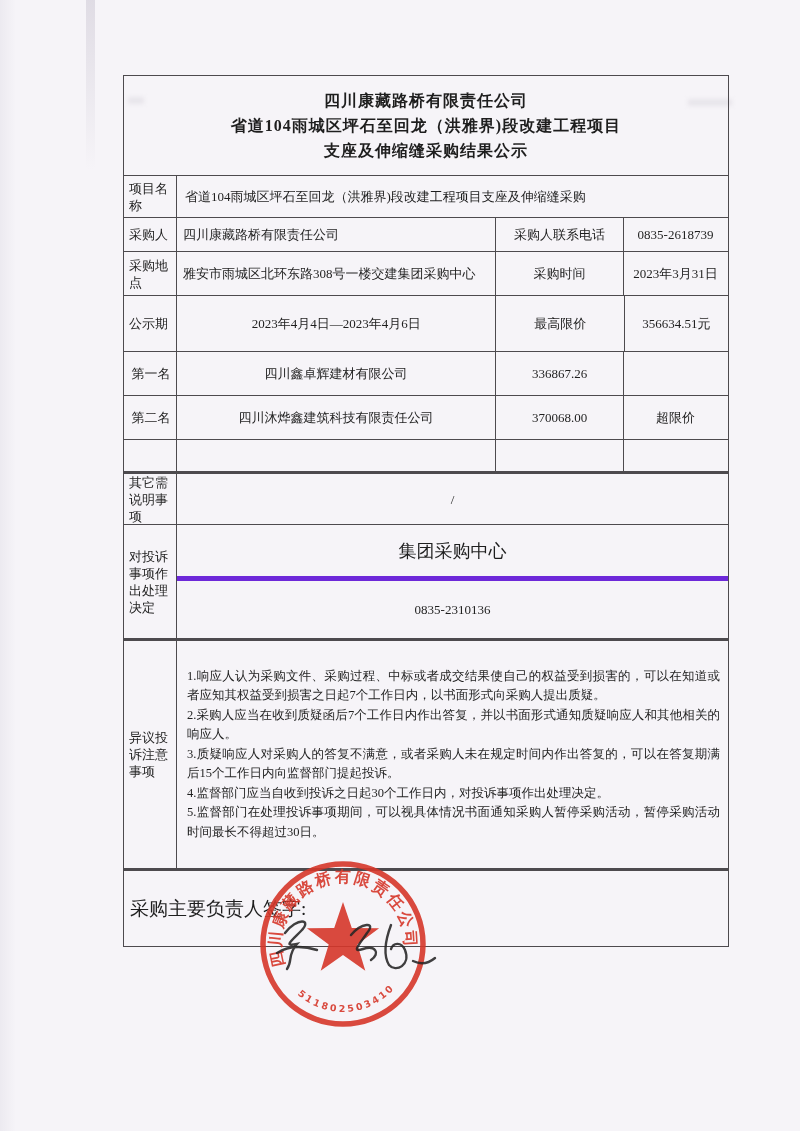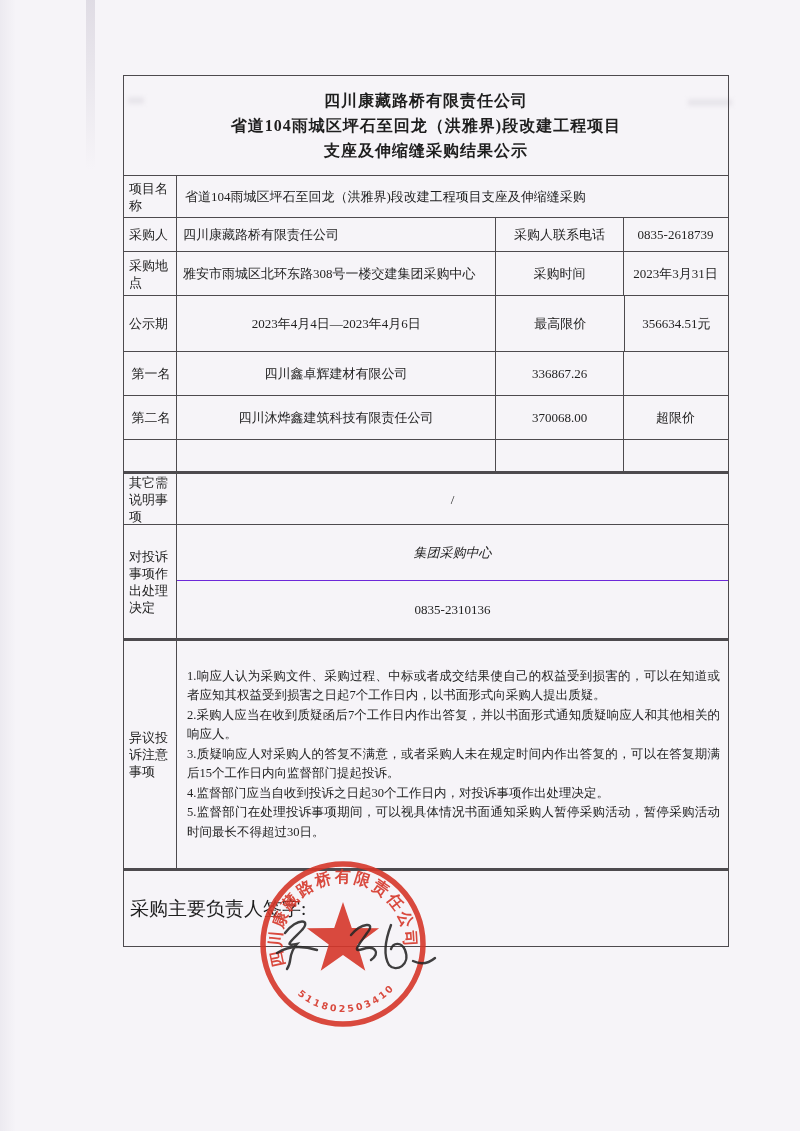--- a/index.html
+++ b/index.html
@@ -32,21 +32,21 @@
   .r-project{height:42px;}
   .r-purchaser{height:34px;}
   .r-location{height:44px;}
   .r-publicity{height:56px;justify-content:space-between;}
   .r-candhdr{height:40px;}
   .r-cand{height:44px;}
   .r-empty{height:32px;}
   .r-other{height:53px;border-top:2px solid #4d4a4e;}
   .r-superv{height:114px;}
   .superv-stack{width:551px;display:flex;flex-direction:column;}
-  .superv-a{height:56px;border-bottom:1px solid #6d28d9;display:flex;align-items:center;justify-content:center;font-size:13px;font-style:italic;}
+  .superv-a{height:56px;border-bottom:5px solid #6d28d9;display:flex;align-items:center;justify-content:center;font-size:18px;}
   .superv-b{flex:1;display:flex;align-items:center;justify-content:center;font-size:13px;}
   .r-objection{height:230px;border-top:2px solid #4d4a4e;}
   .objection-text{width:551px;display:flex;flex-direction:column;justify-content:center;
     font-size:12.5px;line-height:19.5px;padding:6px 8px 6px 10px;text-align:justify;}
   .r-sign{height:77px;border-top:2px solid #4d4a4e;}
   .sign-cell{width:100%;padding-left:6px;font-size:19px;display:flex;align-items:center;}
 
   .seal{position:absolute;left:256px;top:857px;width:174px;height:174px;opacity:.9;pointer-events:none;}
   .sig{position:absolute;left:263px;top:903px;width:185px;height:80px;pointer-events:none;}
 </style>

